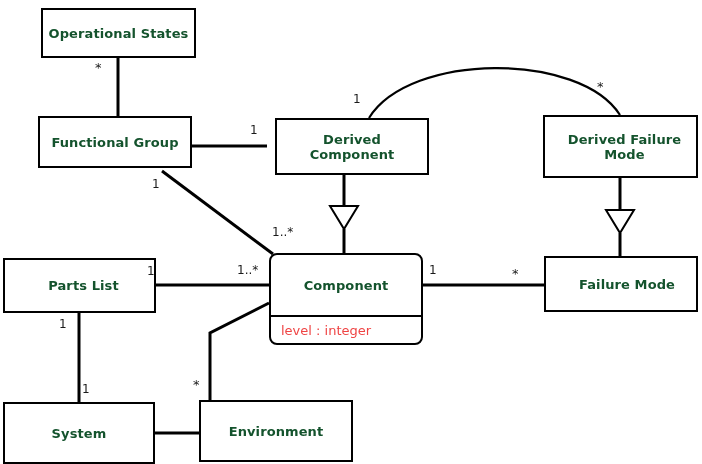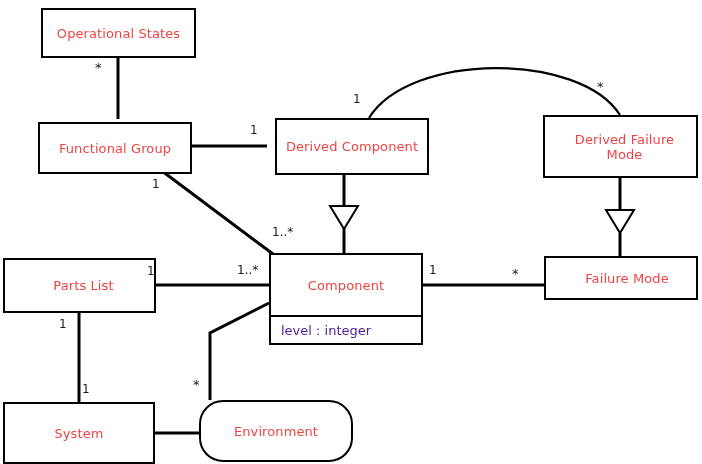--- a/index.html
+++ b/index.html
@@ -31,32 +31,33 @@
     background: #ffffff;
     display: flex;
     flex-direction: column;
   }
   .uml-name-compartment {
     flex: 1 1 auto;
     display: flex;
     align-items: center;
     justify-content: center;
     font-size: 13px;
-    color: #ef4444;
+    color: #14532d;
     text-align: center;
     padding: 2px 4px;
     letter-spacing: 0.1px;
+    font-weight: bold;
   }
   .uml-attr-compartment {
     border-top: 2px solid #000000;
     display: flex;
     align-items: center;
     justify-content: flex-start;
     font-size: 13px;
-    color: #4c1d95;
+    color: #ef4444;
     padding: 4px 0 4px 10px;
     height: 28px;
     box-sizing: border-box;
   }
   .mult-label {
     position: absolute;
     font-size: 12px;
     color: #1a1a1a;
     white-space: nowrap;
     line-height: 1;
@@ -96,50 +97,50 @@
 
     <polyline points="269,303 210,333 210,400" fill="none" stroke="#000000" stroke-width="3"></polyline>
 
     <line x1="155" y1="433" x2="199" y2="433" stroke="#000000" stroke-width="3"></line>
   </svg>
 
   <div class="uml-class" style="left:41px; top:8px; width:155px; height:50px;">
     <div class="uml-name-compartment">Operational States</div>
   </div>
 
-  <div class="uml-class" style="left:38px; top:122px; width:154px; height:52px;">
+  <div class="uml-class" style="left:38px; top:116px; width:154px; height:52px;">
     <div class="uml-name-compartment">Functional Group</div>
   </div>
 
   <div class="uml-class" style="left:267px; top:118px; width:154px; height:57px;margin-left:8px;">
     <div class="uml-name-compartment">Derived Component</div>
   </div>
 
   <div class="uml-class" style="left:543px; top:115px; width:155px; height:63px;padding-left:8px;">
     <div class="uml-name-compartment">Derived Failure Mode</div>
   </div>
 
   <div class="uml-class" style="left:3px; top:258px; width:153px; height:55px;padding-left:8px;">
     <div class="uml-name-compartment">Parts List</div>
   </div>
 
-  <div class="uml-class" style="left:269px; top:253px; width:154px; height:92px;">
+  <div class="uml-class" style="left:269px; top:253px; width:154px; height:92px;border-radius:8px;">
     <div class="uml-name-compartment">Component</div>
     <div class="uml-attr-compartment">level : integer</div>
   </div>
 
-  <div class="uml-class" style="left:544px; top:256px; width:154px; height:44px;padding-left:12px;">
+  <div class="uml-class" style="left:544px; top:256px; width:154px; height:56px;padding-left:12px;">
     <div class="uml-name-compartment">Failure Mode</div>
   </div>
 
   <div class="uml-class" style="left:3px; top:402px; width:152px; height:62px;">
     <div class="uml-name-compartment">System</div>
   </div>
 
-  <div class="uml-class" style="left:199px; top:400px; width:154px; height:62px;border-radius:24px;">
+  <div class="uml-class" style="left:199px; top:400px; width:154px; height:62px;">
     <div class="uml-name-compartment">Environment</div>
   </div>
 
   <div class="mult-label star" style="left:95px; top:61px;">*</div>
 
   <div class="mult-label" style="left:250px; top:124px;">1</div>
 
   <div class="mult-label" style="left:152px; top:178px;">1</div>
 
   <div class="mult-label" style="left:272px; top:226px;">1..*</div>

